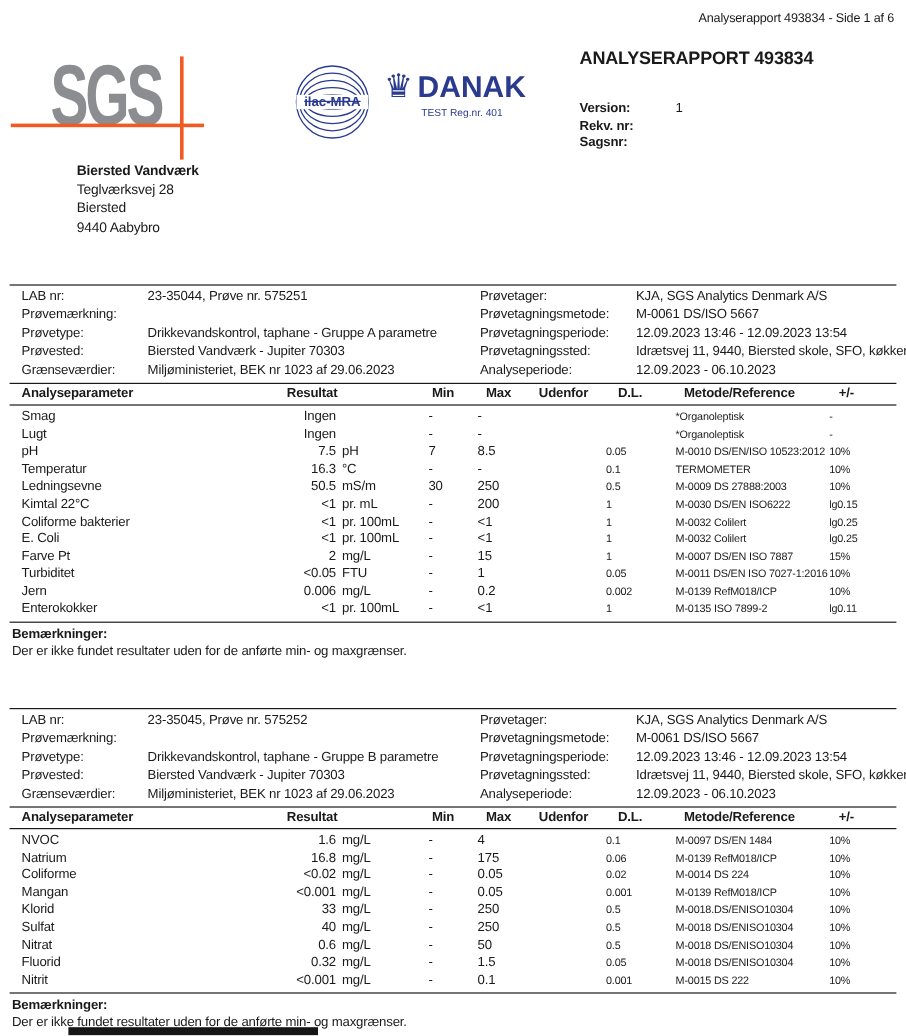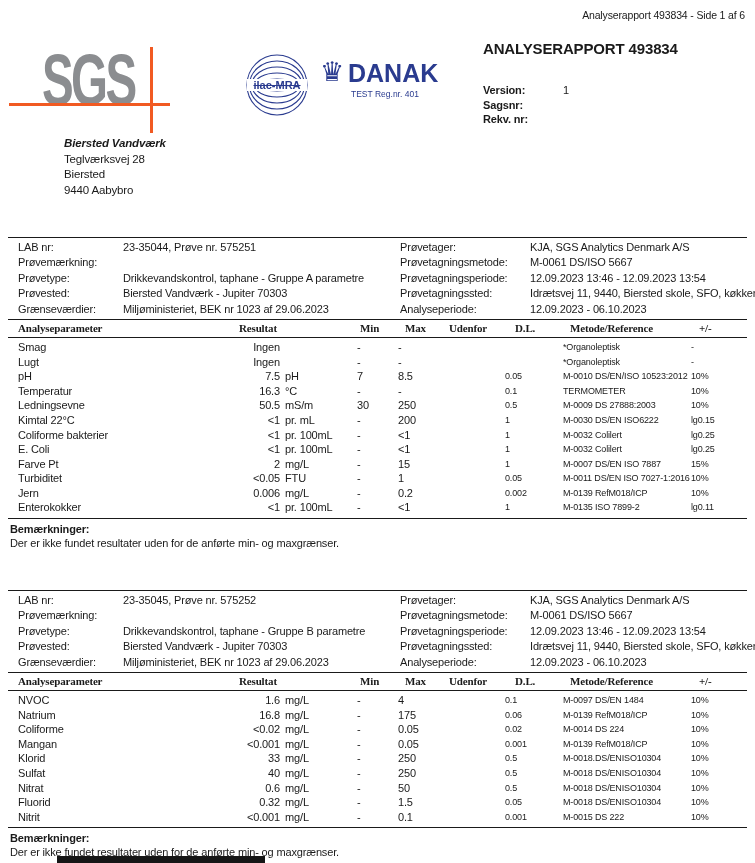--- a/index.html
+++ b/index.html
@@ -34,36 +34,36 @@
 
   
   .title{position:absolute;left:483px;top:40px;font-size:15px;font-weight:bold;}
   .meta{position:absolute;left:483px;top:83px;width:260px;}
   .meta-row{position:relative;height:14.6px;line-height:14.6px;font-size:11px;}
   .meta-row .ml{position:absolute;left:0;font-weight:bold;}
   .meta-row .mv{position:absolute;left:80px;}
 
   
   .address{position:absolute;left:64px;top:136px;font-size:11.5px;line-height:15.5px;}
-  .address .a0{font-weight:bold;font-style:italic;}
+  .address .a0{font-weight:bold;}
 
   
   .sec{position:absolute;left:8px;width:739px;}
   .info{position:relative;border-top:1.5px solid #1a1a1a;border-bottom:1.5px solid #1a1a1a;padding:2px 0;}
   .icol{position:relative;}
   .icol.left{position:absolute;left:0;top:2px;width:385px;}
   .icol.right{margin-left:392px;width:347px;}
   .info-row{position:relative;height:15.4px;line-height:15.4px;font-size:11px;white-space:nowrap;}
   .info-row .il{position:absolute;left:0;font-weight:normal;}
   .icol.left .info-row .il{left:10px;}
   .icol.left .info-row .iv{position:absolute;left:115px;}
   .icol.right .info-row .iv{position:absolute;left:130px;}
 
   .thead{position:relative;height:17px;line-height:17px;font-size:11px;font-weight:bold;
-         border-bottom:1.5px solid #1a1a1a;font-family:Liberation Serif, serif;}
+         border-bottom:1.5px solid #1a1a1a;}
   .thead span{position:absolute;}
   .h-param{left:10px;}  .h-result{left:231px;} .h-min{left:352px;} .h-max{left:397px;}
   .h-udenfor{left:441px;} .h-dl{left:507px;} .h-metode{left:562px;} .h-pm{left:691px;}
 
   .tbody{position:relative;border-bottom:1.5px solid #1a1a1a;padding:2px 0 3px 0;}
   .trow{position:relative;height:14.6px;line-height:14.6px;font-size:11px;white-space:nowrap;}
   .trow span{position:absolute;}
   .c-param{left:10px;}
   .c-result{left:140px;width:132px;text-align:right;}
   .c-unit{left:277px;}
@@ -113,26 +113,26 @@
 
   <div class="title">ANALYSERAPPORT 493834</div>
 
   <div class="meta">
   <div class="meta-row">
     <span class="ml">Version:</span>
     <span class="mv">1</span>
   </div>
 
   <div class="meta-row">
+    <span class="ml">Rekv. nr:</span>
+    <span class="mv"></span>
+  </div>
+
+  <div class="meta-row">
     <span class="ml">Sagsnr:</span>
-    <span class="mv"></span>
-  </div>
-
-  <div class="meta-row">
-    <span class="ml">Rekv. nr:</span>
     <span class="mv"></span>
   </div>
 
 
 </div>
 
   <div class="address">
     <div class="a0">Biersted Vandværk</div>
     <div>Teglværksvej 28</div>
     <div>Biersted</div>

